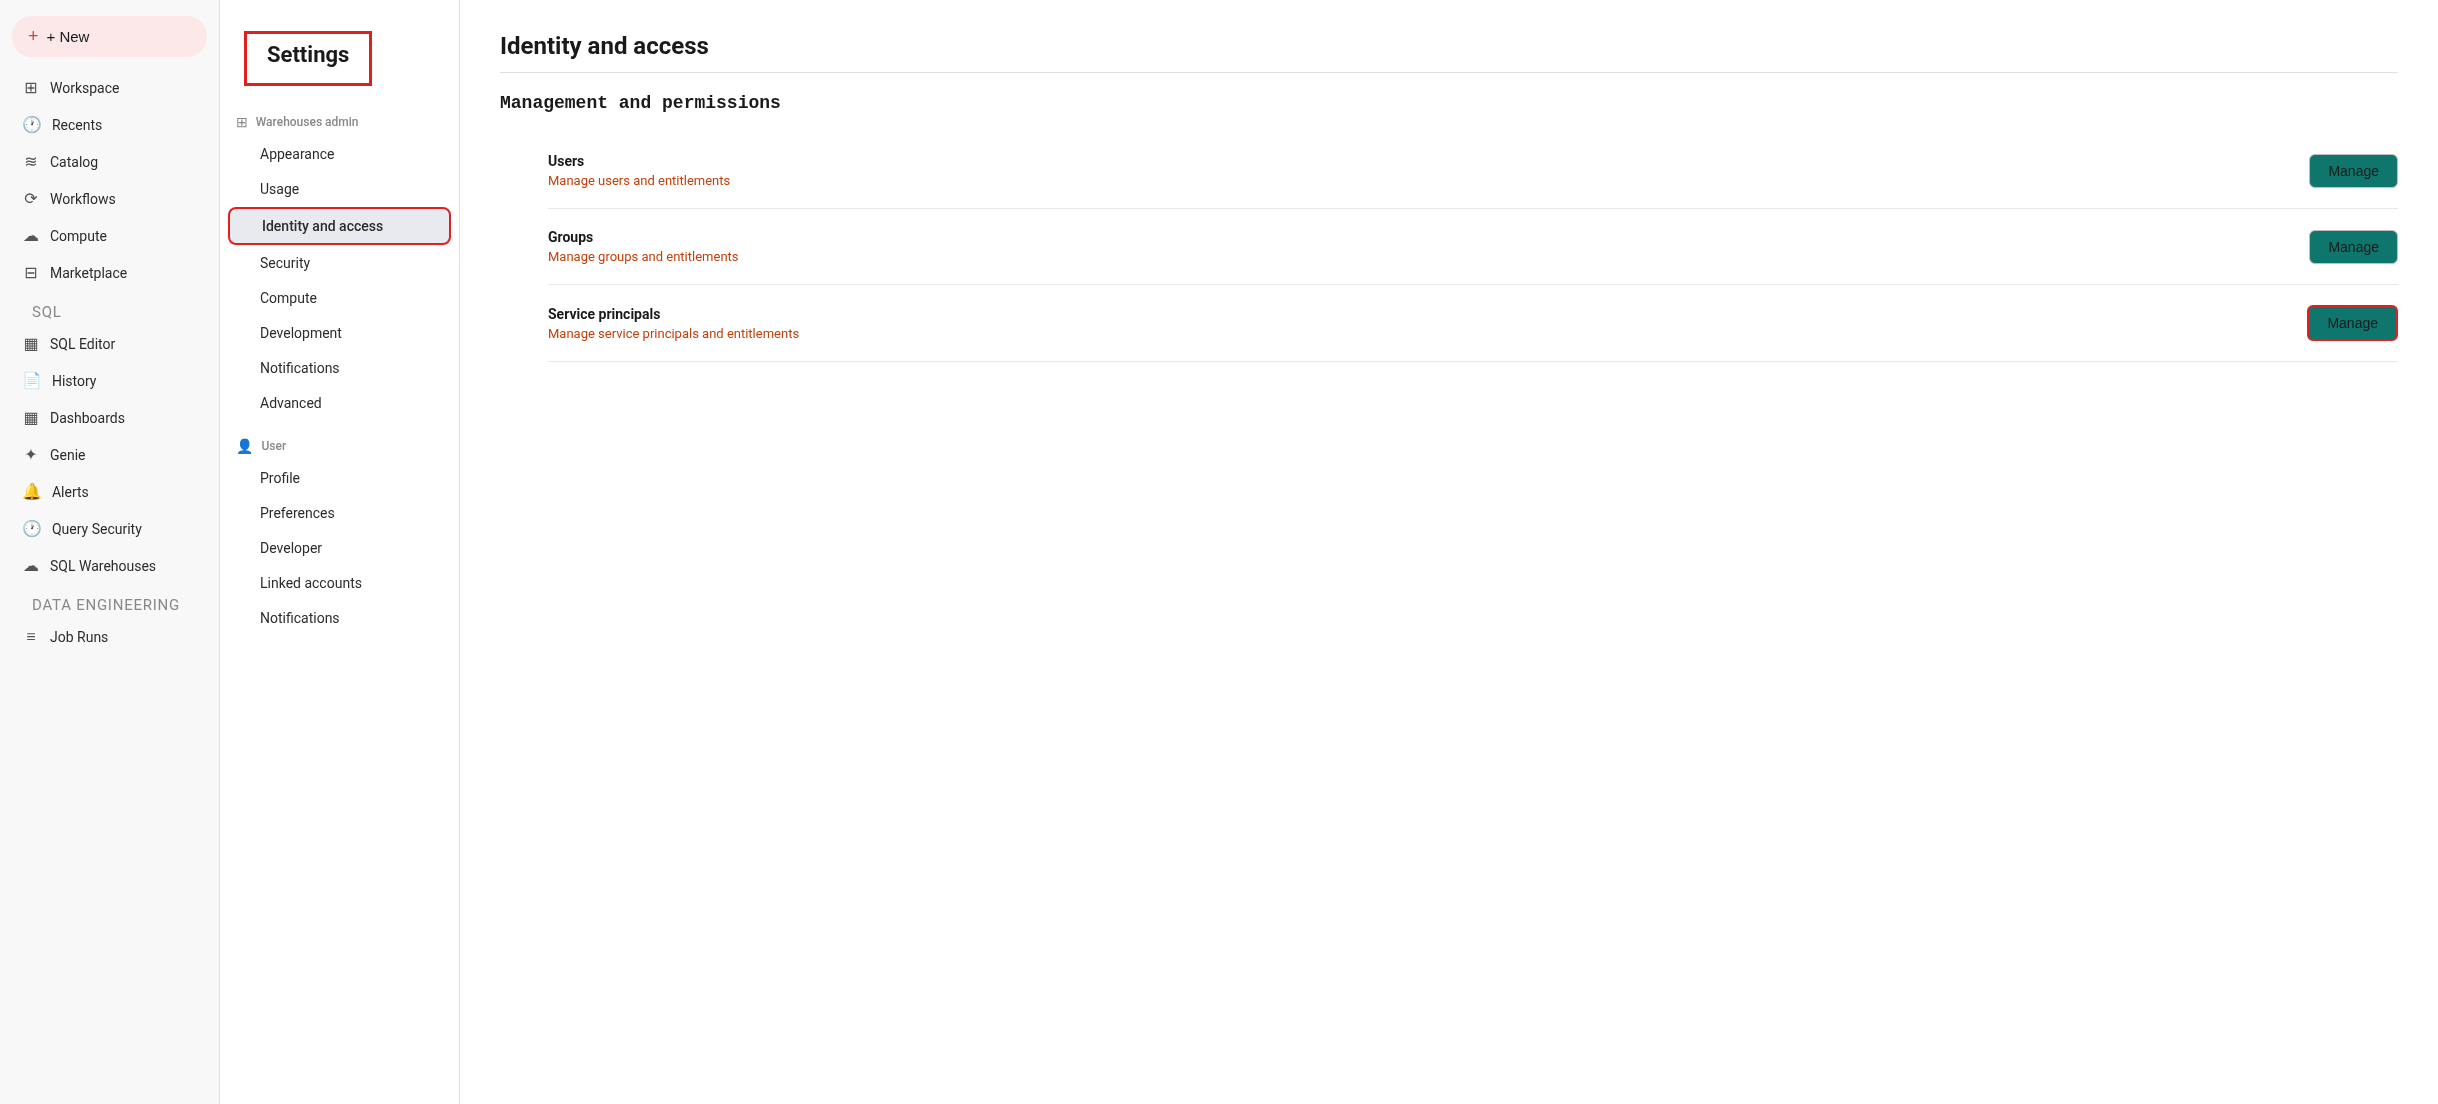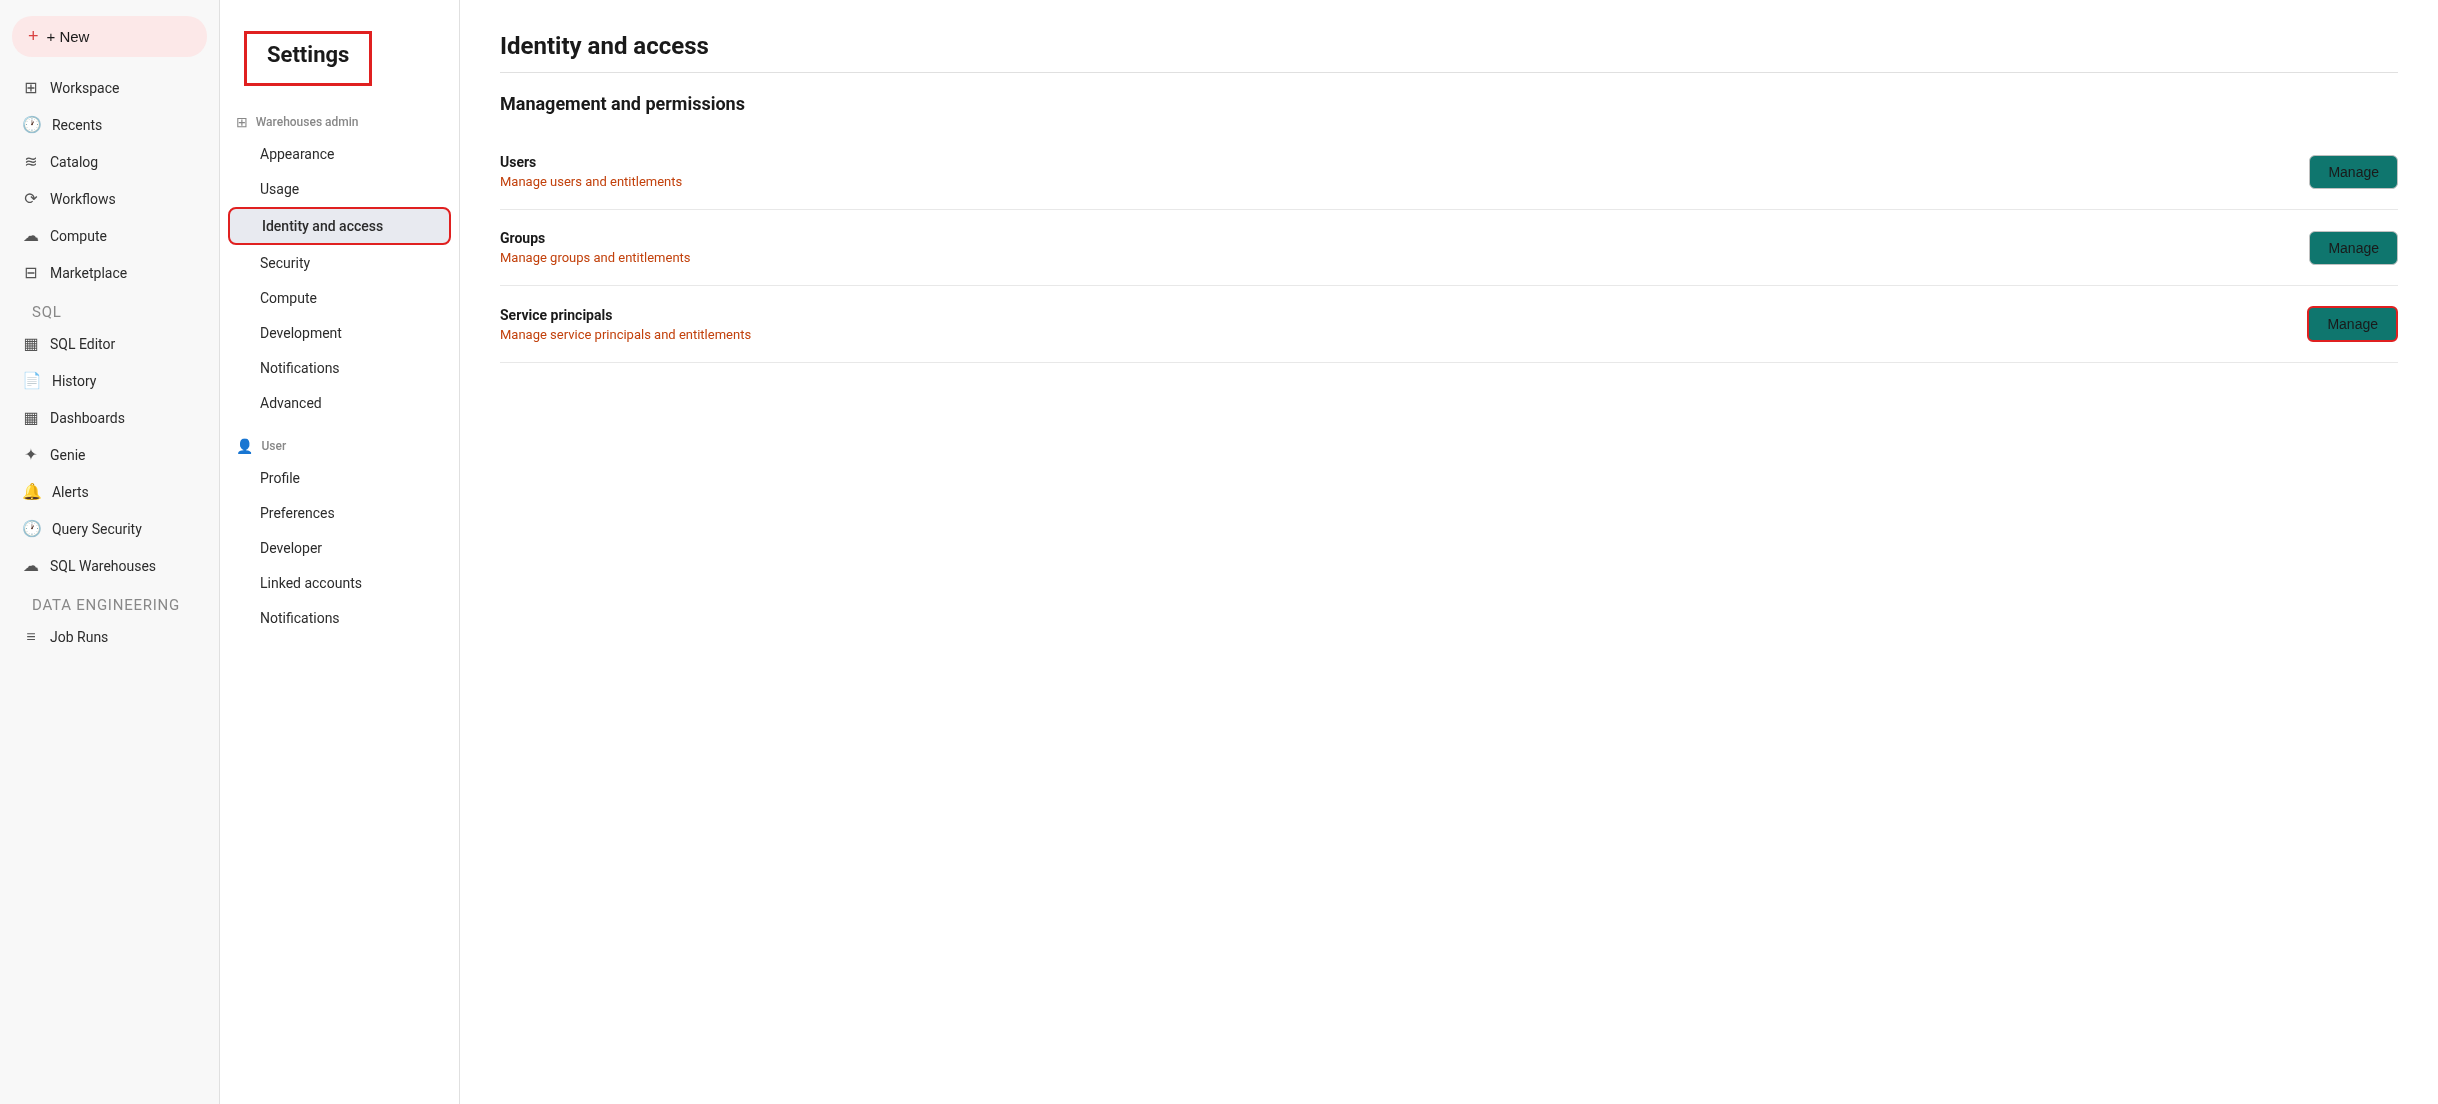--- a/index.html
+++ b/index.html
@@ -132,28 +132,30 @@
       border: none;
       border-top: 1px solid #e0e0e0;
       margin: 0 0 20px 0;
     }
 
     .section-heading {
       font-size: 18px;
       font-weight: 700;
       margin-bottom: 20px;
       color: #1a1a1a;
+      font-family: Liberation Mono, monospace;
     }
 
     .perm-row {
       display: flex;
       align-items: center;
       justify-content: space-between;
       padding: 20px 0;
       border-bottom: 1px solid #e8e8e8;
+      margin-left: 48px;
     }
 
     .perm-row-info {}
     .perm-row-title {
       font-weight: 700;
       font-size: 14px;
       margin-bottom: 4px;
       color: #1a1a1a;
     }
     .perm-row-desc {

